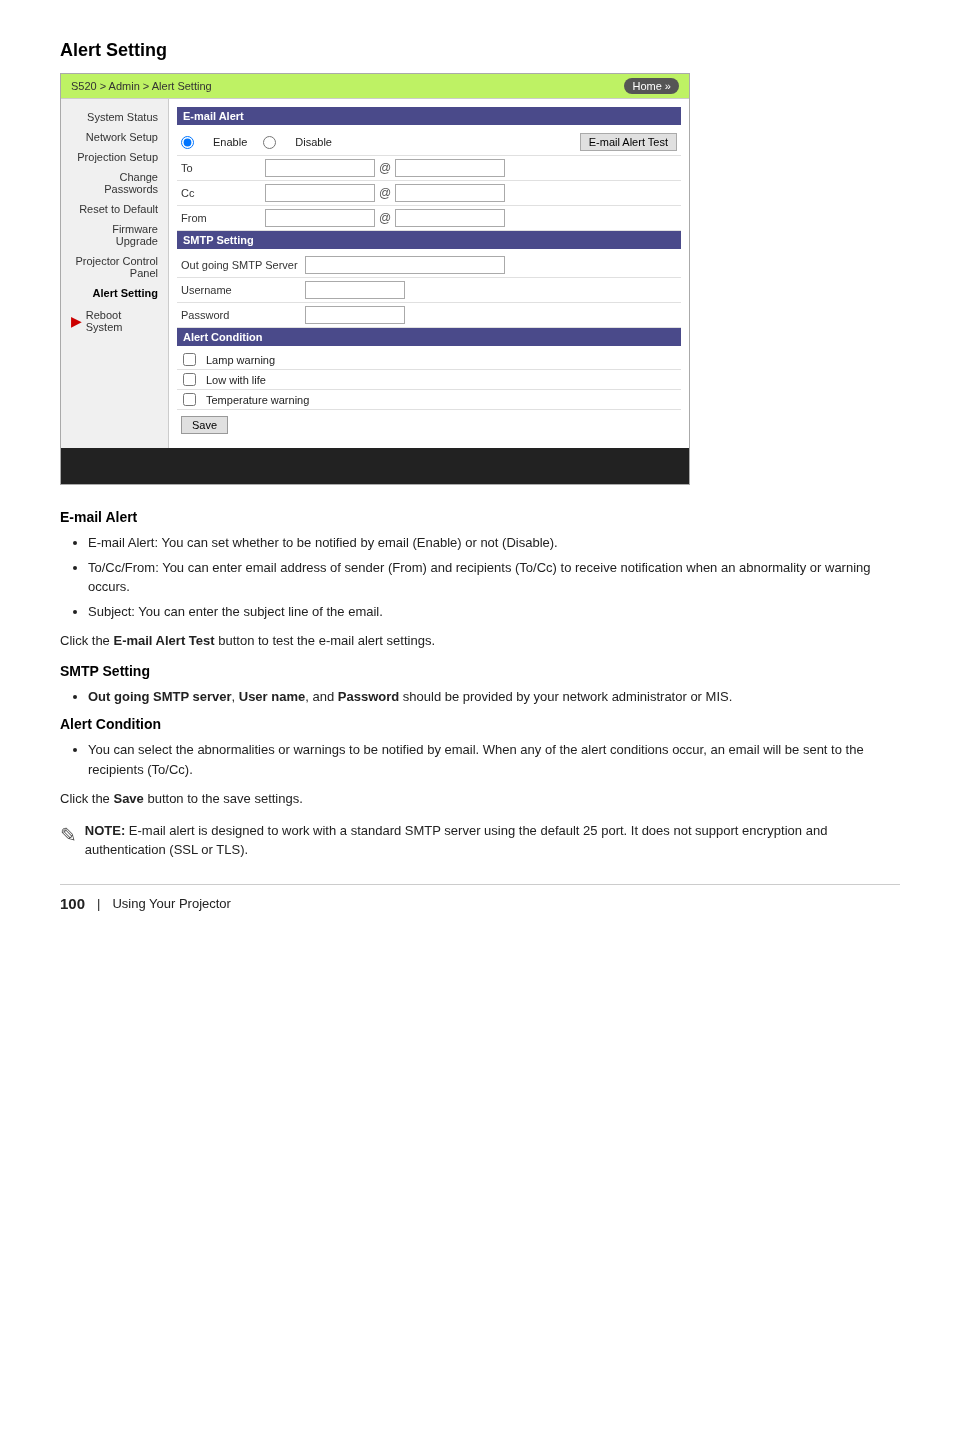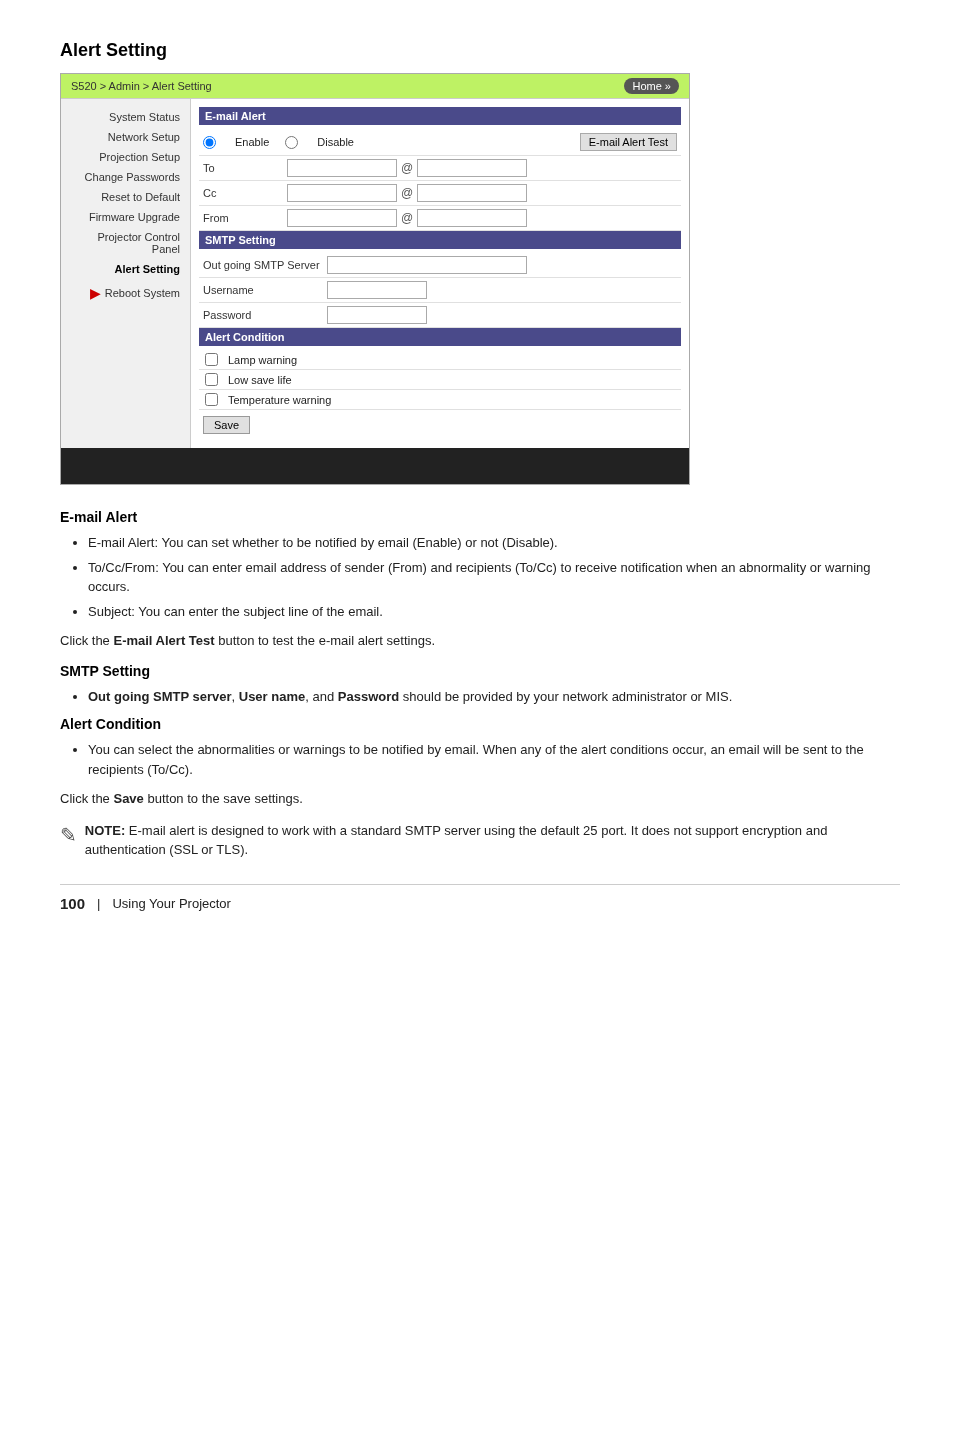--- a/index.html
+++ b/index.html
@@ -53,21 +53,21 @@
       color: #fff;
       font-size: 11px;
       padding: 2px 8px;
       border-radius: 8px;
     }
     .dell-body {
       display: flex;
     }
     
     .sidebar {
-      width: 130px;
+      width: 108px;
       background: #f0f0f0;
       border-right: 1px solid #ccc;
       padding: 8px 0;
       font-size: 11px;
     }
     .sidebar-item {
       padding: 4px 10px;
       cursor: pointer;
       color: #333;
       text-align: right;
@@ -323,21 +323,21 @@
 
         <div class="section-header">Alert Condition</div>
 
         <div class="alert-condition-row">
           <input type="checkbox" id="lamp_warn" style="">
           <label for="lamp_warn">Lamp warning</label>
         </div>
 
         <div class="alert-condition-row">
           <input type="checkbox" id="low_lamp" style="">
-          <label for="low_lamp">Low save life</label>
+          <label for="low_lamp">Low with life</label>
         </div>
 
         <div class="alert-condition-row">
           <input type="checkbox" id="temp_warn" style="">
           <label for="temp_warn">Temperature warning</label>
         </div>
 
         <div>
           <button class="save-btn">Save</button>
         </div>

